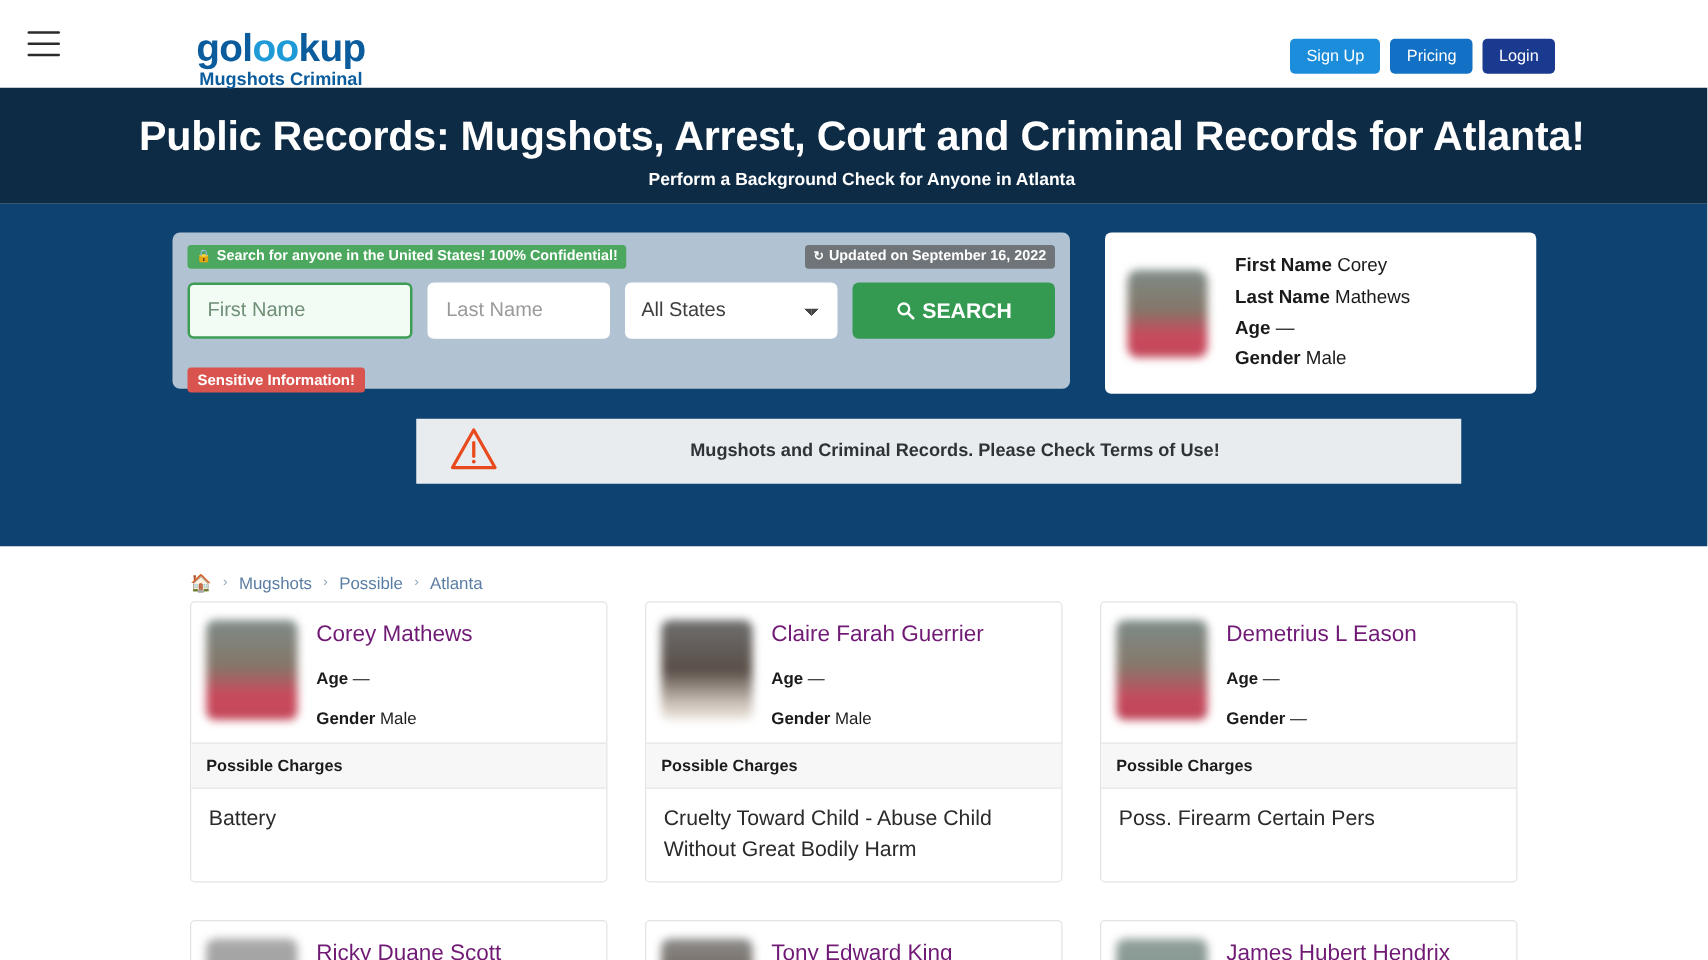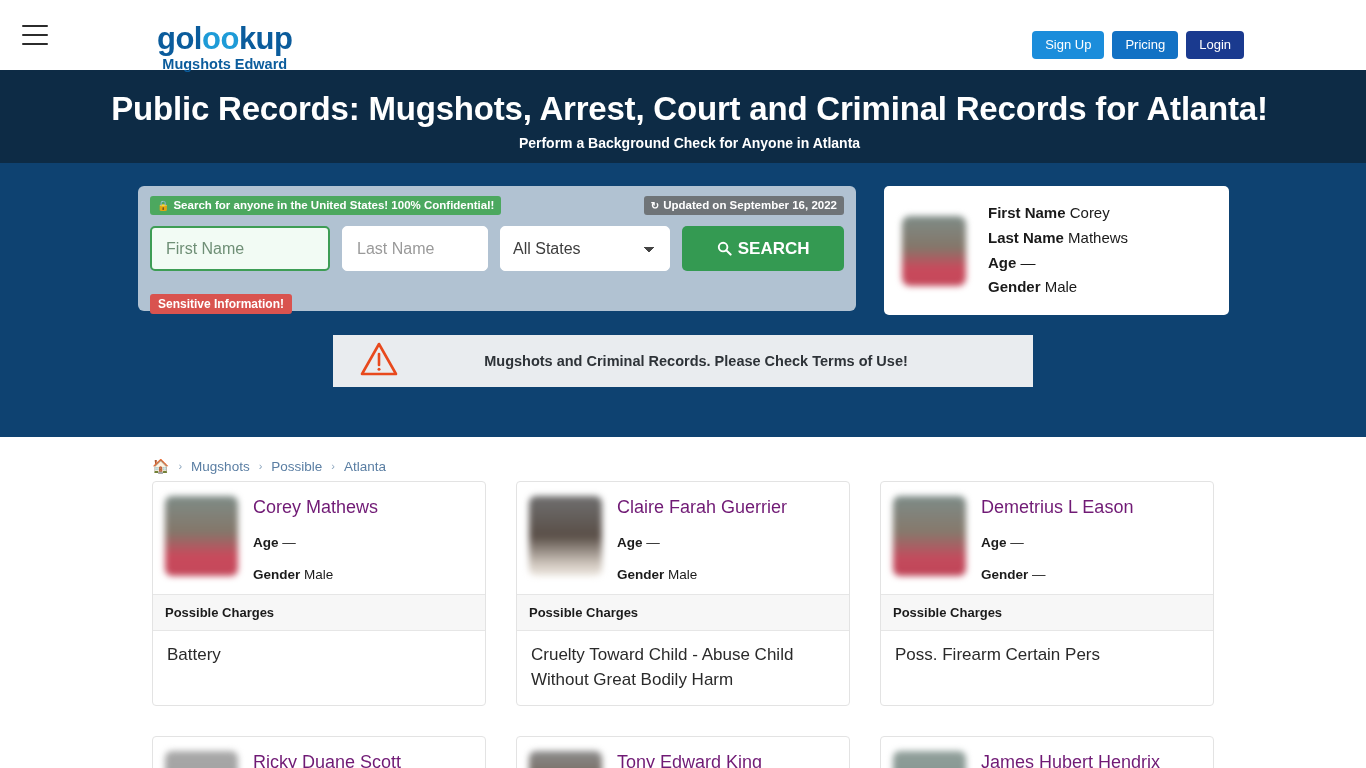--- a/index.html
+++ b/index.html
@@ -190,21 +190,21 @@
   .thumb-e { background: linear-gradient(#8c8c8c 0%, #6a5a4c 50%, #b08a6e 100%); }
   .thumb-f { background: linear-gradient(#91a09b 0%, #7f8f8a 55%, #a5b0aa 100%); }
 
   .pc-fields { margin-left: 22px; font-size: 15px; color: #1a1a1a; line-height: 1.66; }
   .pc-fields b { font-weight: bold; }
 
   
   .warn {
     position: absolute;
     left: 333px; top: 172px;
-    width: 700px; height: 52px;
+    width: 836px; height: 52px;
     background: #e9ecef;
     display: flex; align-items: center;
   }
   .warn-ico { margin-left: 26px; }
   .warn-txt {
     flex: 1; text-align: center;
     font-size: 14.5px; font-weight: bold; color: #2e3338;
     margin-left: -40px;
   }
 
@@ -261,21 +261,21 @@
   <div class="hamburger">
     <span></span>
     <span></span>
     <span></span>
   </div>
 
   <div class="logo-wrap">
     <div class="logo-main">
       <span>gol</span><span class="oo">oo</span><span>kup</span>
     </div>
-    <div class="logo-sub">Mugshots Edward</div>
+    <div class="logo-sub">Mugshots Criminal</div>
   </div>
 
   <div class="nav-buttons">
     <button class="nav-btn btn-signup">Sign Up</button>
     <button class="nav-btn btn-pricing">Pricing</button>
     <button class="nav-btn btn-login">Login</button>
   </div>
 </div>
 
 <div class="hero">

